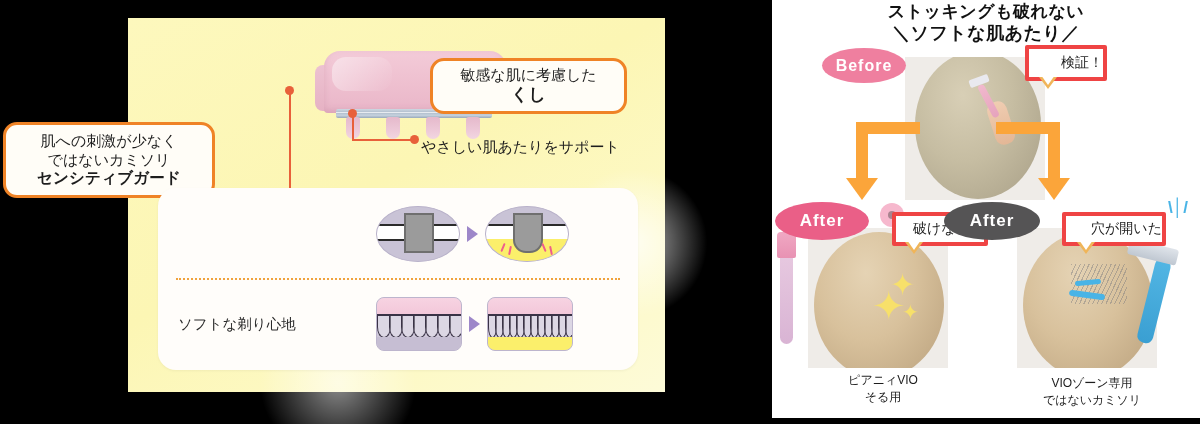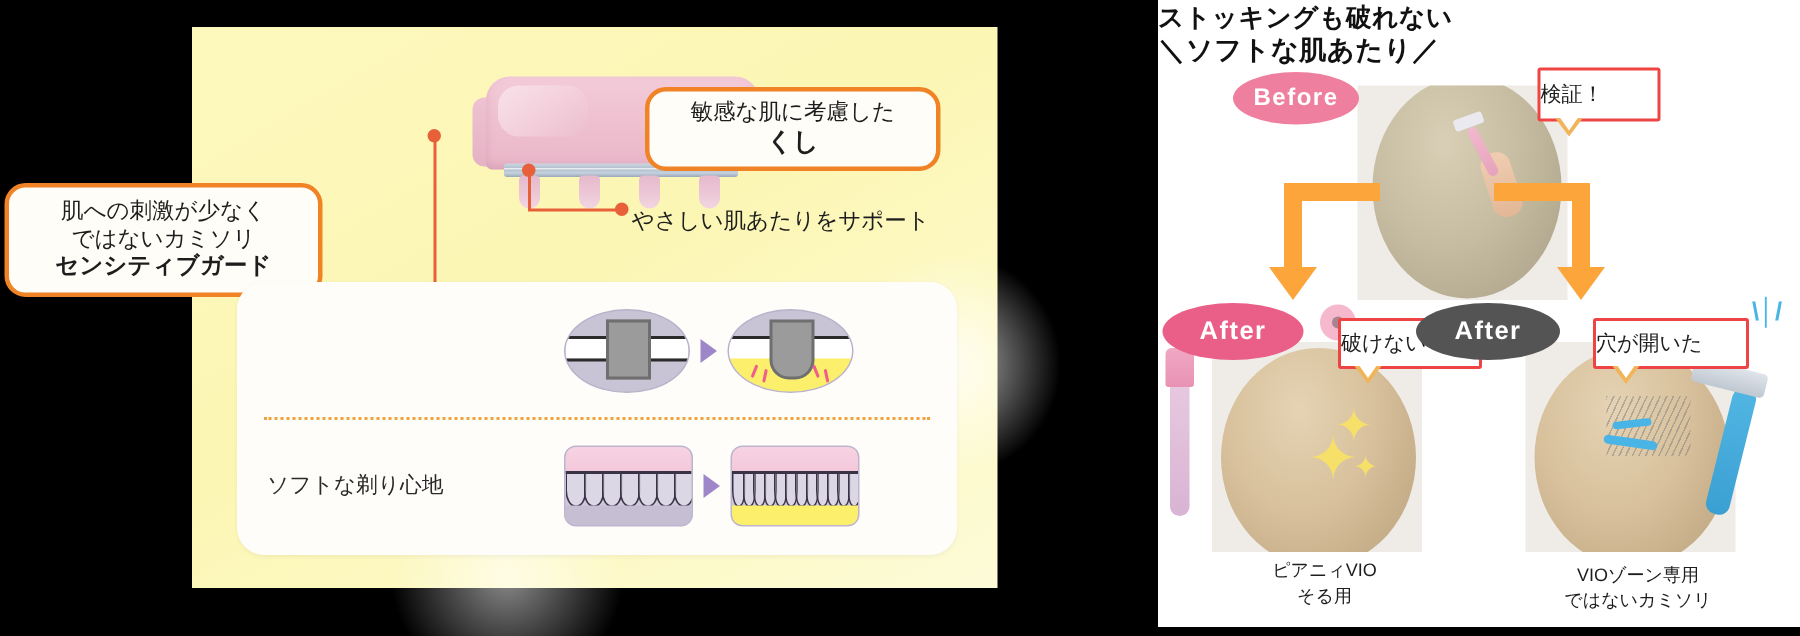--- a/index.html
+++ b/index.html
@@ -93,37 +93,37 @@
      background:linear-gradient(180deg,#f7d3e2,#f3c8da);}
   .comb .bar{position:absolute;left:0;top:16px;width:100%;height:2px;background:#3a3346;}
   .comb .teeth{position:absolute;left:0;top:18px;width:100%;height:22px;display:flex;}
   .comb .teeth i{flex:1;height:100%;border:1.6px solid #3a3346;border-top:none;
      border-radius:0 0 50% 50%;margin-right:-1.6px;box-sizing:border-box;background:rgba(255,255,255,.28);}
   .comb .base{position:absolute;left:0;top:39px;width:100%;height:13px;background:#c6bed3;}
   .comb.fine .base{background:#fbef6b;}
 
   
   .white-panel{position:absolute;left:772px;top:0;width:428px;height:418px;background:#fff;}
-  .headline{position:absolute;left:0;top:2px;width:428px;
+  .headline{position:absolute;left:0;top:2px;width:428px;text-align:center;
      font-weight:bold;color:#111;line-height:1.22;letter-spacing:.5px;}
   .headline .h1{font-size:17px;} .headline .h2{font-size:18px;}
 
   .photo{position:absolute;background:#efece8;overflow:hidden;}
   .balloon{position:absolute;border-radius:50%;
      background:radial-gradient(ellipse at 38% 30%,#d8cfb6 0%,#c6bda2 45%,#a79e86 100%);}
   .balloon.tan{background:radial-gradient(ellipse at 40% 28%,#e5d3b4 0%,#d8c19c 45%,#b9a07c 100%);}
 
   .badge{position:absolute;border-radius:50%;display:flex;align-items:center;
      justify-content:center;color:#fff;font-weight:bold;letter-spacing:1px;}
   .badge.pink{background:#ef7f9f;}
   .badge.pink-deep{background:#ea5f87;}
   .badge.gray{background:#555455;}
 
-  .bubble{position:absolute;background:#fff;border:2px solid #ef4444;border-radius:2px;
-     display:flex;align-items:center;justify-content:flex-start;color:#1d1d1d;box-sizing:border-box;}
+  .bubble{position:absolute;background:#fff;border:4px solid #ef4444;border-radius:2px;
+     display:flex;align-items:center;justify-content:flex-end;color:#1d1d1d;box-sizing:border-box;}
   .bubble .tail{position:absolute;width:0;height:0;}
 
   .arrow-down{position:absolute;}
   .arrow-down .stem{position:absolute;background:#fba53a;}
   .arrow-down .head{position:absolute;width:0;height:0;
      border-left:16px solid transparent;border-right:16px solid transparent;
      border-top:22px solid #fba53a;}
 
   .caption{position:absolute;text-align:center;font-size:12px;color:#1d1d1d;line-height:1.45;}
 

